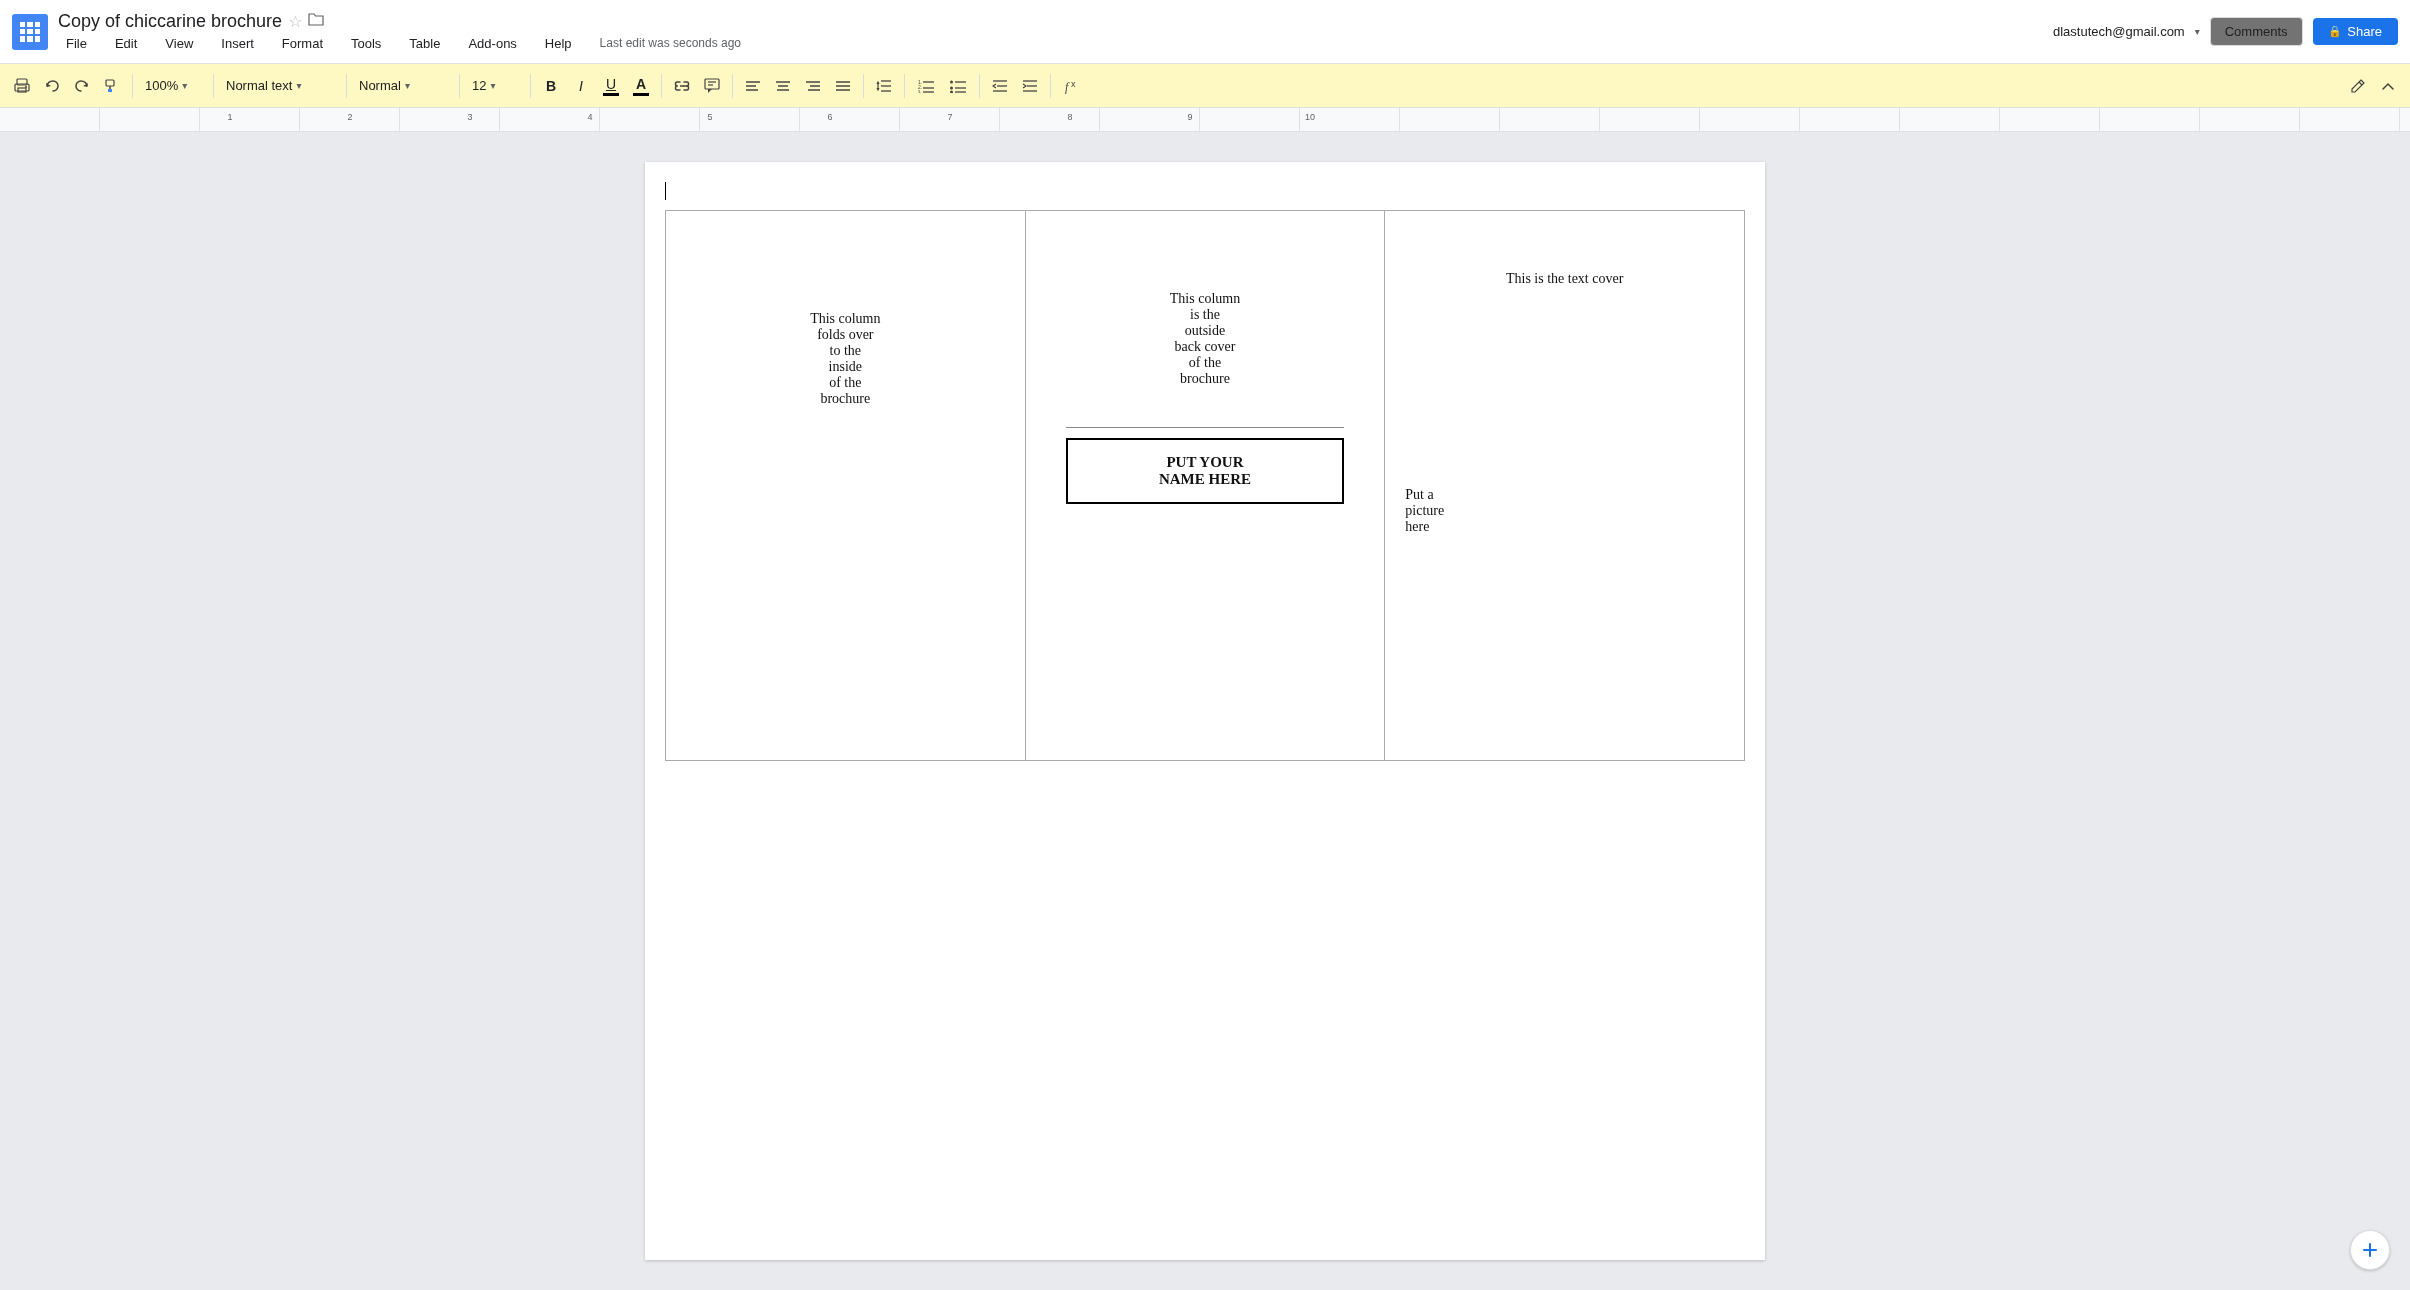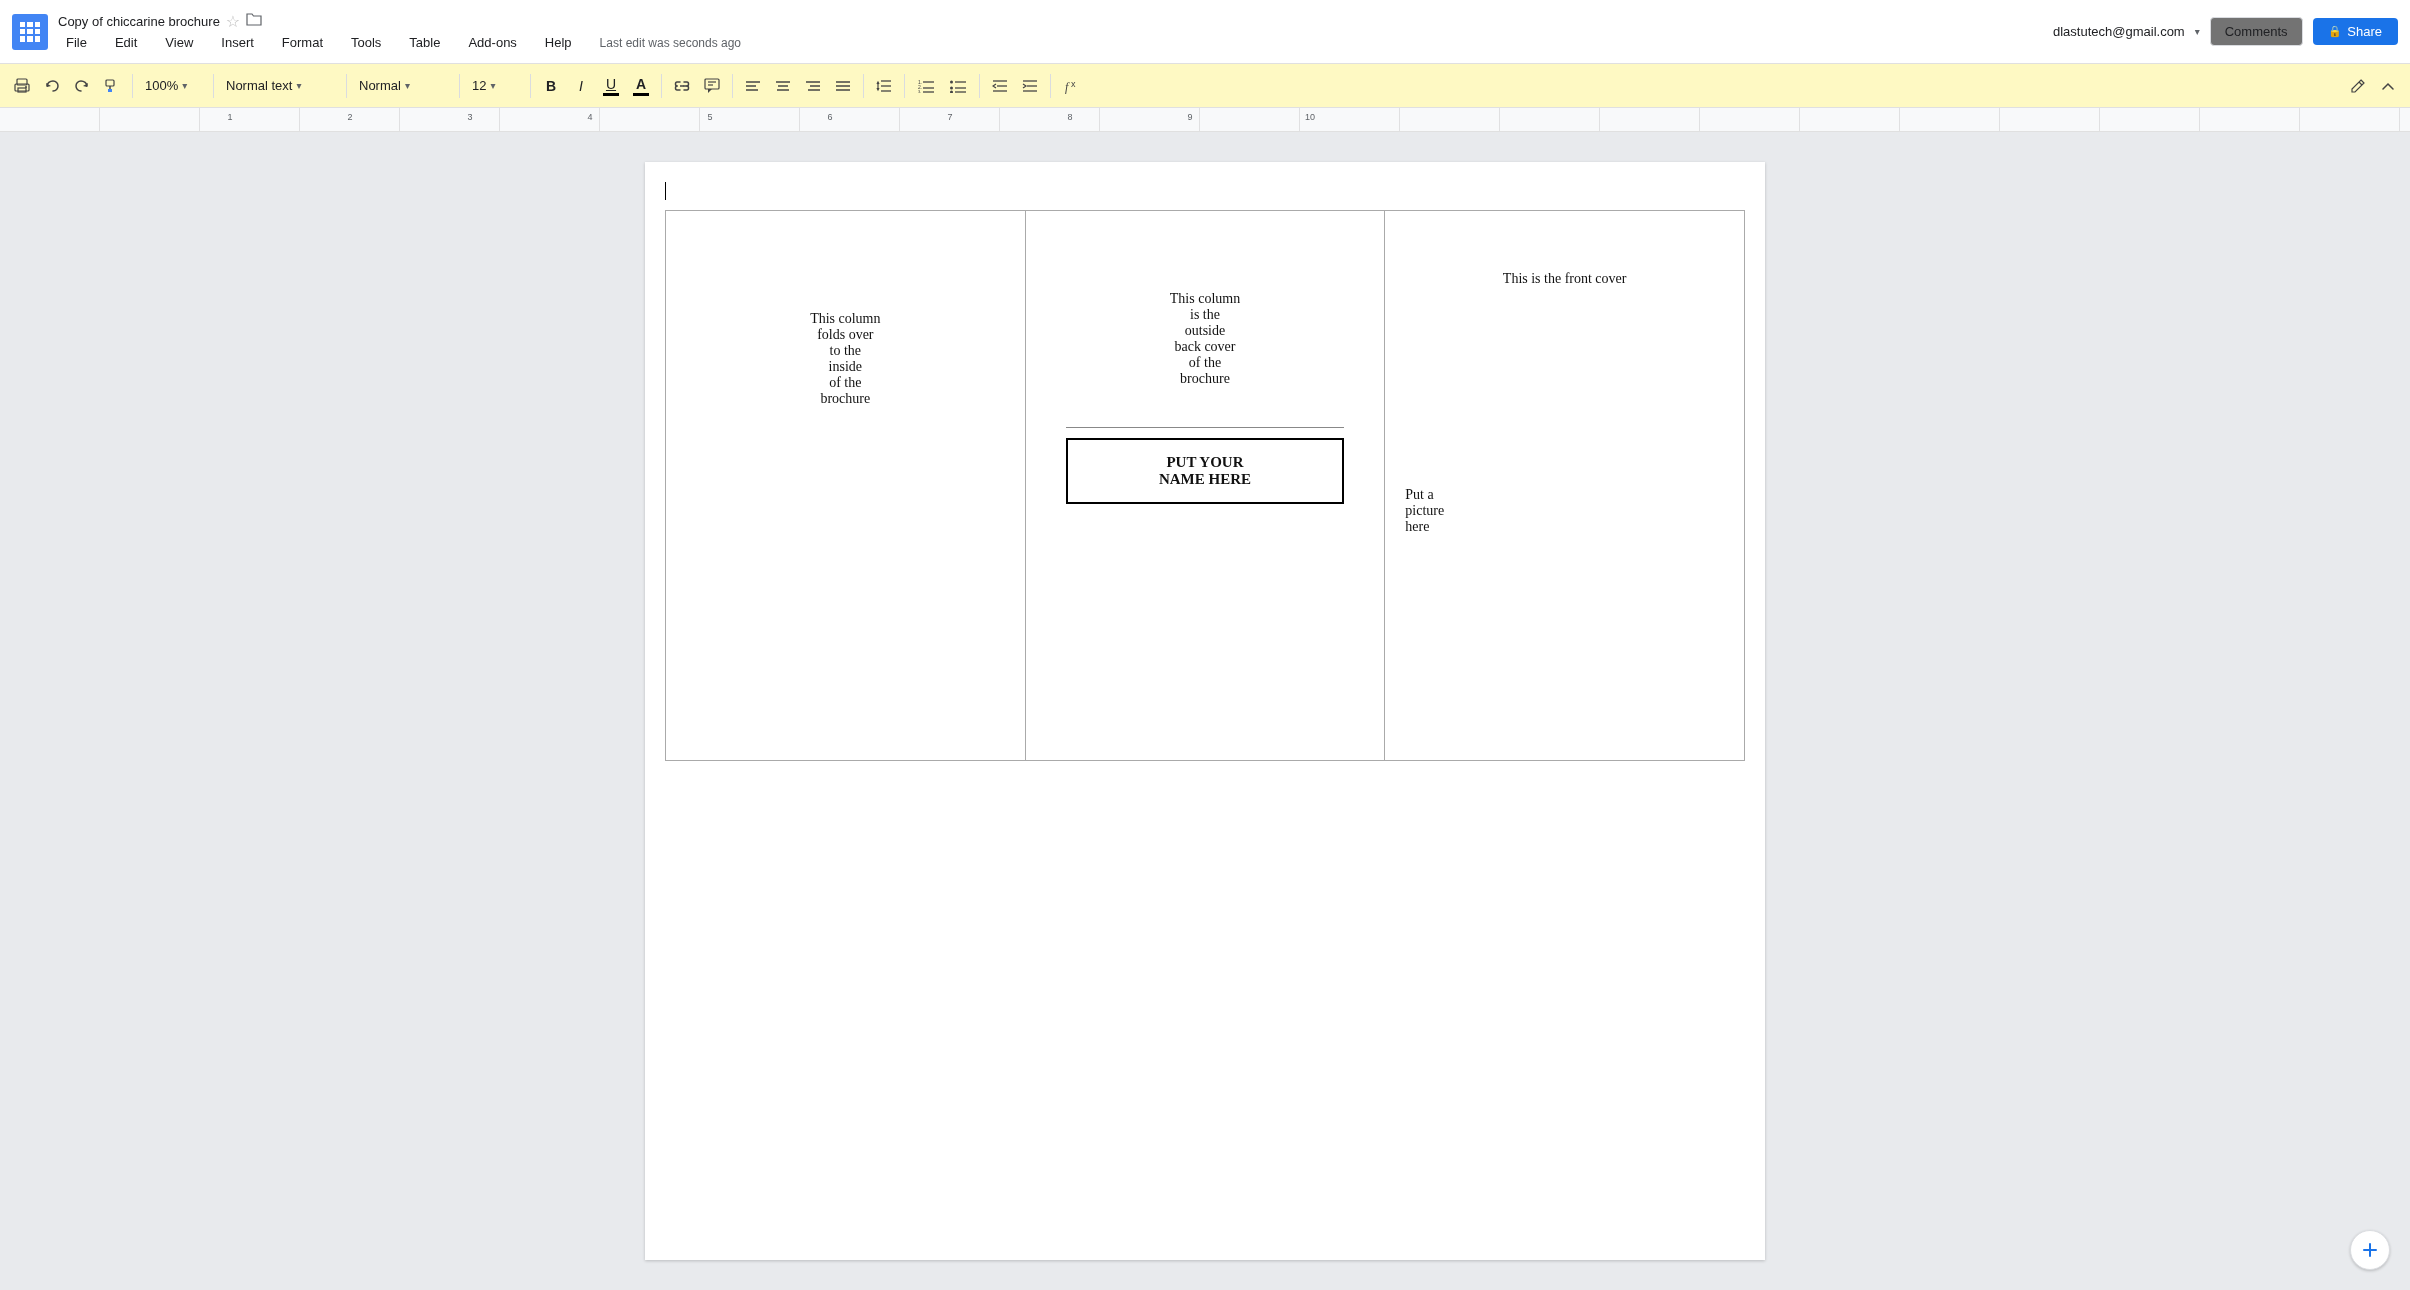--- a/index.html
+++ b/index.html
@@ -26,21 +26,21 @@
       display: grid; grid-template-columns: 1fr 1fr 1fr; gap: 2px;
       width: 20px; height: 20px;
     }
     .app-icon-inner span {
       background: #fff;
       display: block;
     }
     .doc-title-area { display: flex; flex-direction: column; flex: 1; }
     .doc-title-row { display: flex; align-items: center; gap: 6px; }
     .doc-title {
-      font-size: 13px;
+      font-size: 18px;
       color: #202124;
       font-weight: 400;
     }
     .star-icon { color: #bbb; font-size: 16px; cursor: pointer; }
     .folder-icon { color: #5f6368; font-size: 16px; cursor: pointer; }
     .menu-row {
       display: flex; align-items: center; gap: 12px;
       margin-top: 2px;
     }
     .menu-item {
@@ -567,21 +567,21 @@
           </div>
           <hr class="col2-divider">
           <div class="name-box">
             <span style="white-space: pre-line;">PUT YOUR
 NAME HERE</span>
           </div>
         </td>
 
         <td>
           <div class="col3-content">
-            <span>This is the front cover</span>
+            <span>This is the text cover</span>
           </div>
           <div class="col3-picture">
             <span style="white-space: pre-line;">Put a
 picture
 here</span>
           </div>
         </td>
       </tr>
     </tbody>
       </table>

